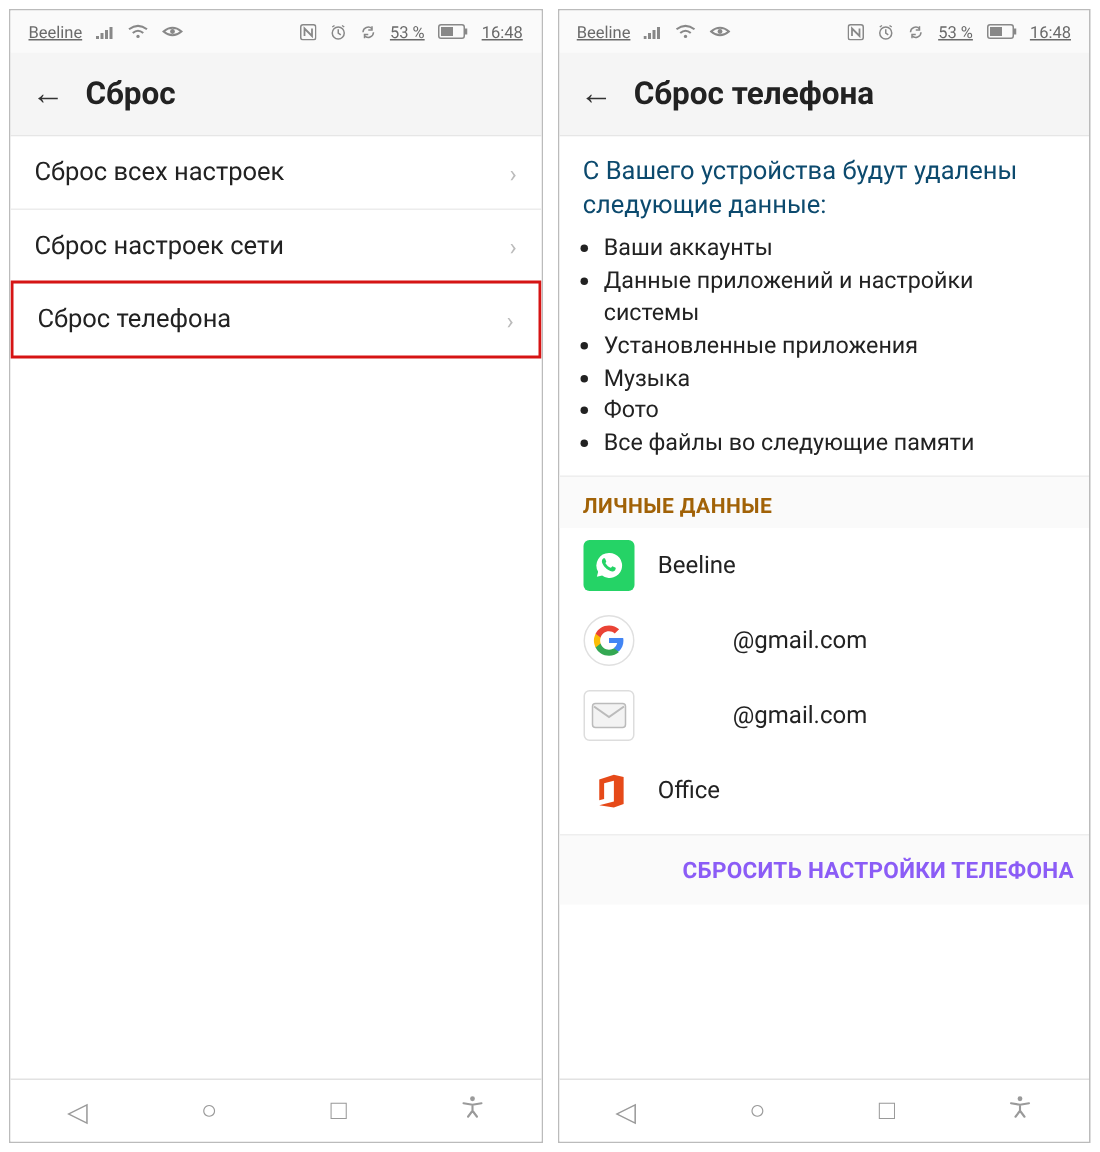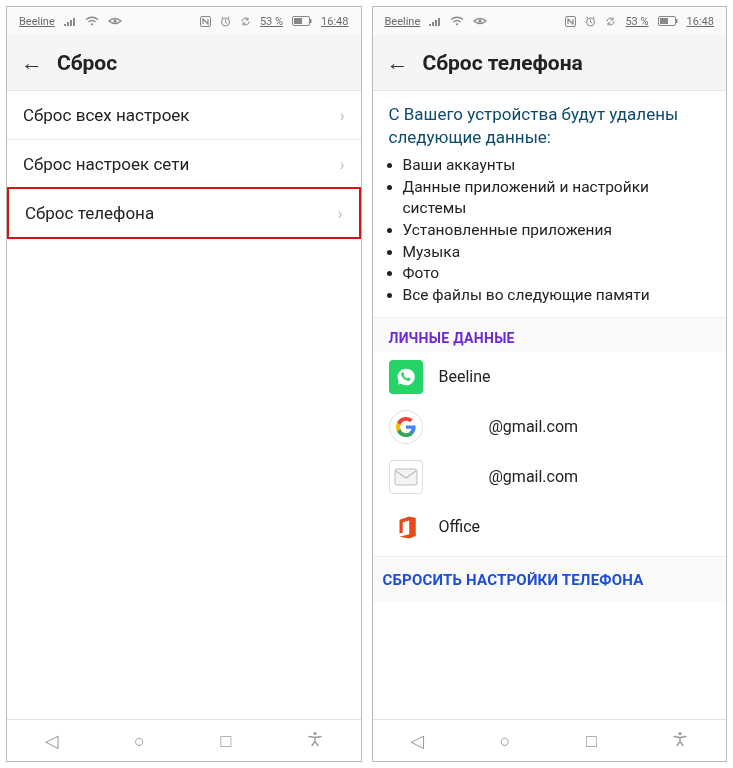--- a/index.html
+++ b/index.html
@@ -84,21 +84,21 @@
     font-size: 15.5px;
     color: #222;
     line-height: 1.4;
   }
   .bullets li { margin-bottom: 0px; }
   .section-label {
     padding: 12px 16px 6px 16px;
     font-size: 14px;
     font-weight: 700;
     letter-spacing: .3px;
-    color: #6d28d9;
+    color: #a16207;
     border-top: 1px solid #eee;
     background:#fafafa;
   }
   .account-row {
     display: flex;
     align-items: center;
     gap: 16px;
     padding: 8px 16px;
   }
   .account-icon {
@@ -109,25 +109,25 @@
     align-items:center;
     justify-content:center;
     font-size:18px;
     font-weight:700;
     color:#fff;
   }
   .account-label { font-size: 16px; color:#222; }
   .reset-btn {
     margin-top: 4px;
     padding: 14px 10px;
-    text-align: left;
+    text-align: right;
     font-size: 15px;
     font-weight: 700;
     letter-spacing: .2px;
-    color: #1d4ed8;
+    color: #8b5cf6;
     border-top:1px solid #eee;
     background:#fafafa;
   }
   .navbar {
     height: 42px;
     border-top: 1px solid #e2e2e2;
     display: flex;
     align-items: center;
     justify-content: space-around;
     background: #fff;

